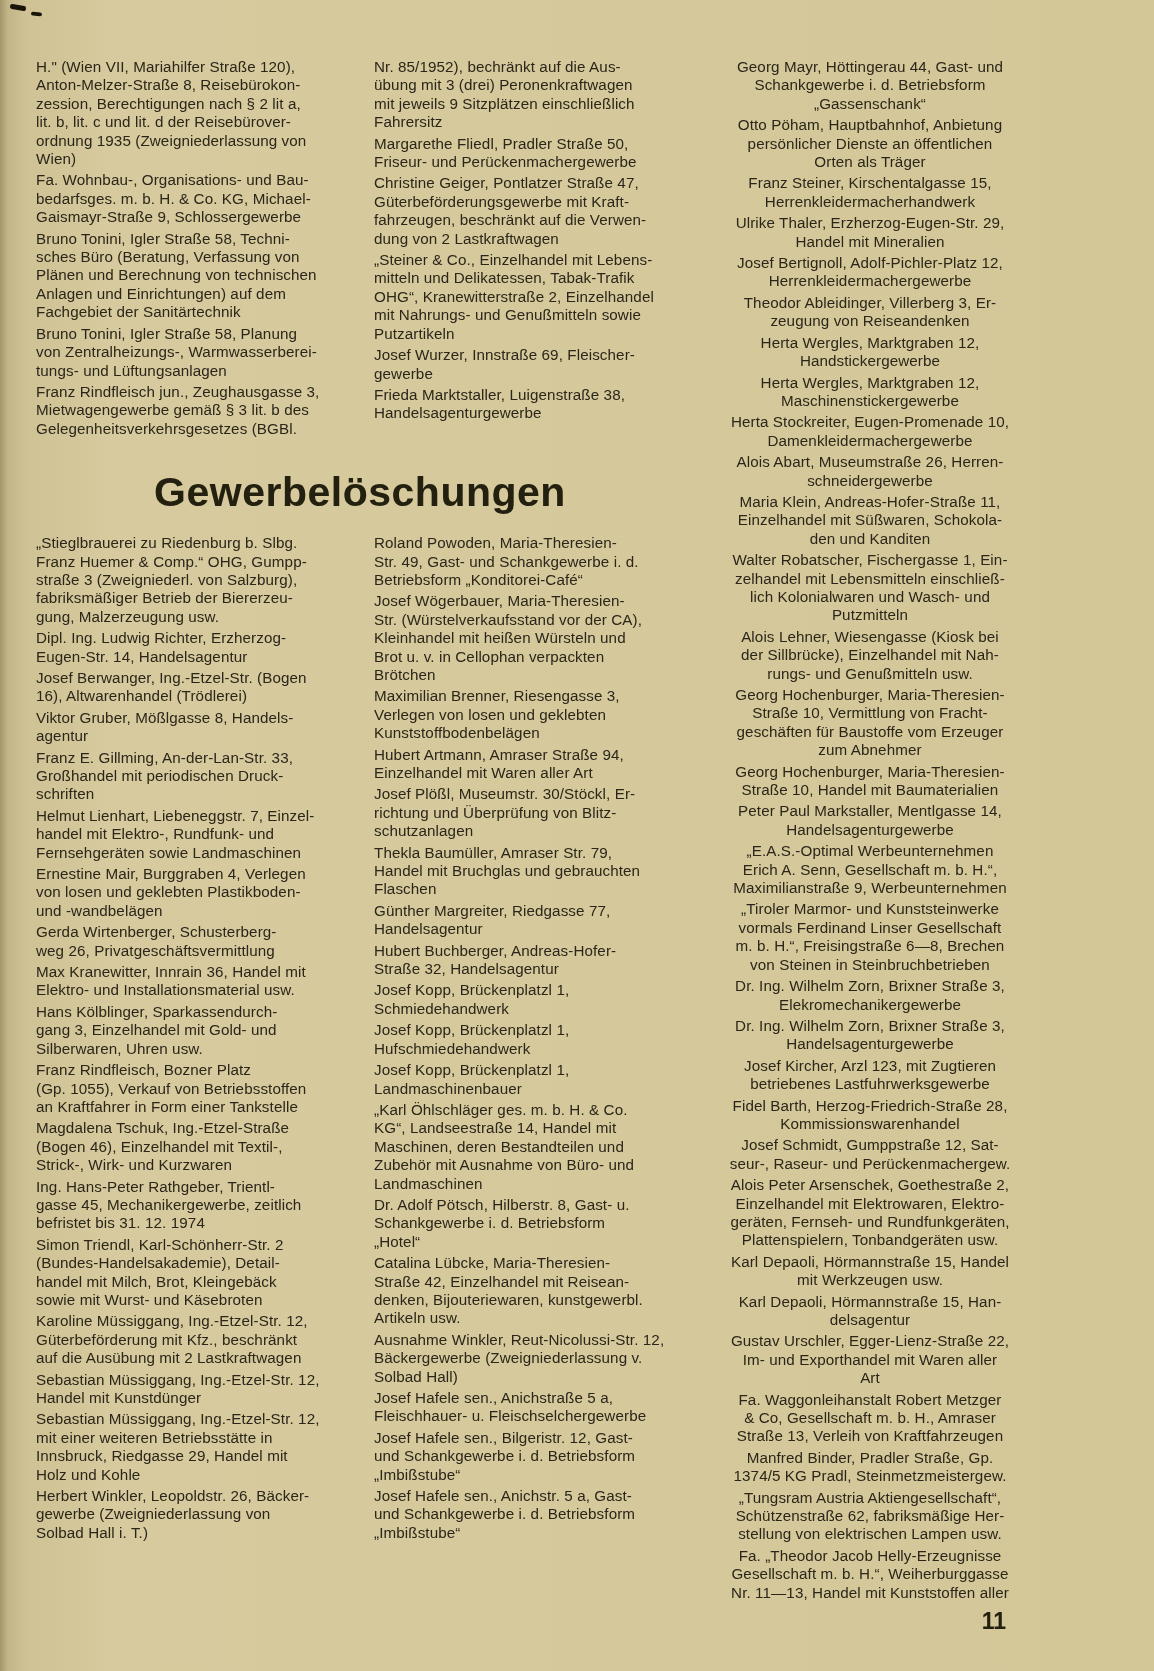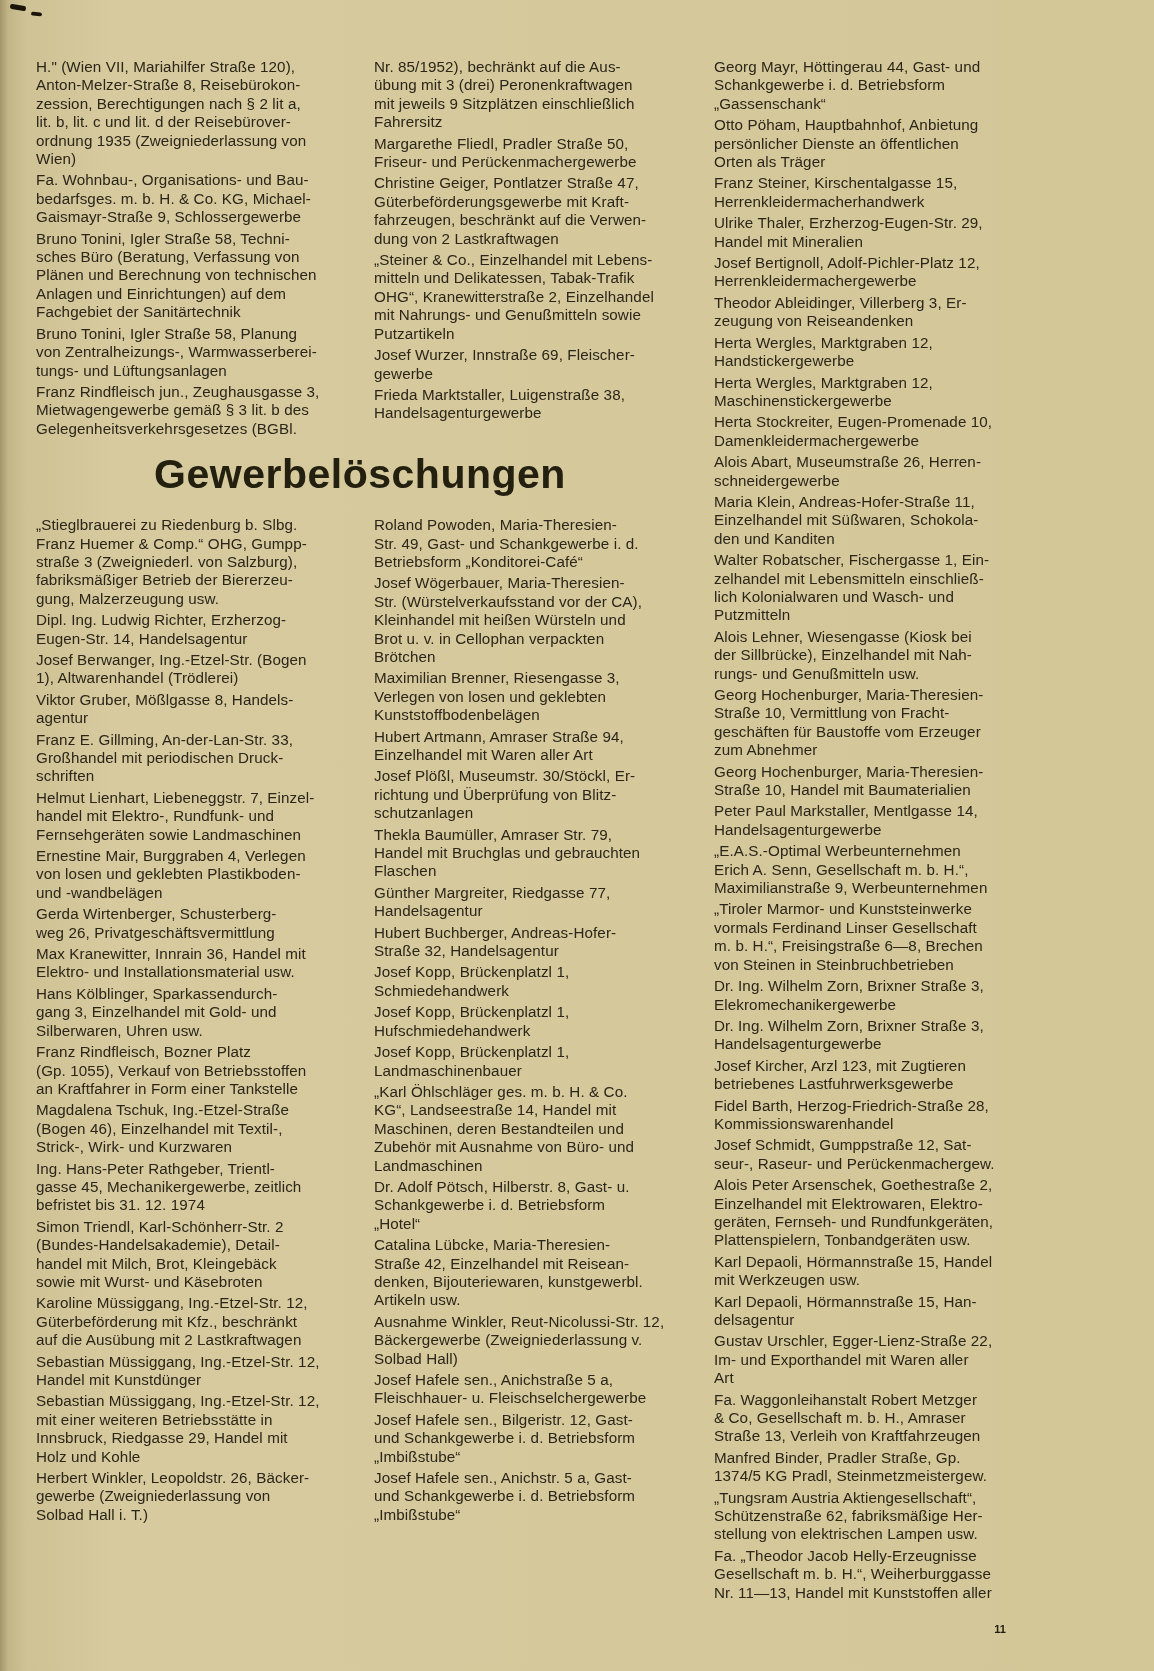--- a/index.html
+++ b/index.html
@@ -25,36 +25,36 @@
   .row { display:flex; gap:28px; }
   .row .col { width:310px; flex:0 0 auto; }
   .right-col { width:312px; flex:0 0 auto; margin-left:30px; }
 
   .col { font-size:15.2px; line-height:18.4px; letter-spacing:0.1px; }
   .entry {
     white-space:pre-line;
     margin-bottom:3px;
     color:#2b2619;
   }
-  .right-col .entry { margin-bottom:3px; }
+  .right-col .entry { margin-bottom:3px;text-align:center; }
 
   .heading {
     font-size:41px;
     font-weight:700;
     letter-spacing:0.5px;
     text-align:center;
-    margin:10px 0 18px 0;
+    margin:28px 0 18px 0;
     color:#23200f;
   }
 
   .page-number {
     position:absolute;
     right:148px;
     bottom:36px;
-    font-size:11px;
+    font-size:23px;
     font-weight:700;
     color:#23200f;
   }
 
   
   .scan-mark-1 {
     position:absolute; left:10px; top:5px;
     width:16px; height:5px; background:#191509;
     border-radius:2px; transform:rotate(10deg);
   }
@@ -127,21 +127,21 @@
       <div class="row bottom">
         <div class="col">
             <p class="entry">„Stieglbrauerei zu Riedenburg b. Slbg.
 Franz Huemer &amp; Comp.“ OHG, Gumpp-
 straße 3 (Zweigniederl. von Salzburg),
 fabriksmäßiger Betrieb der Biererzeu-
 gung, Malzerzeugung usw.</p>
             <p class="entry">Dipl. Ing. Ludwig Richter, Erzherzog-
 Eugen-Str. 14, Handelsagentur</p>
             <p class="entry">Josef Berwanger, Ing.-Etzel-Str. (Bogen
-1), Altwarenhandel (Trödlerei)</p>
+16), Altwarenhandel (Trödlerei)</p>
             <p class="entry">Viktor Gruber, Mößlgasse 8, Handels-
 agentur</p>
             <p class="entry">Franz E. Gillming, An-der-Lan-Str. 33,
 Großhandel mit periodischen Druck-
 schriften</p>
             <p class="entry">Helmut Lienhart, Liebeneggstr. 7, Einzel-
 handel mit Elektro-, Rundfunk- und
 Fernsehgeräten sowie Landmaschinen</p>
             <p class="entry">Ernestine Mair, Burggraben 4, Verlegen
 von losen und geklebten Plastikboden-

